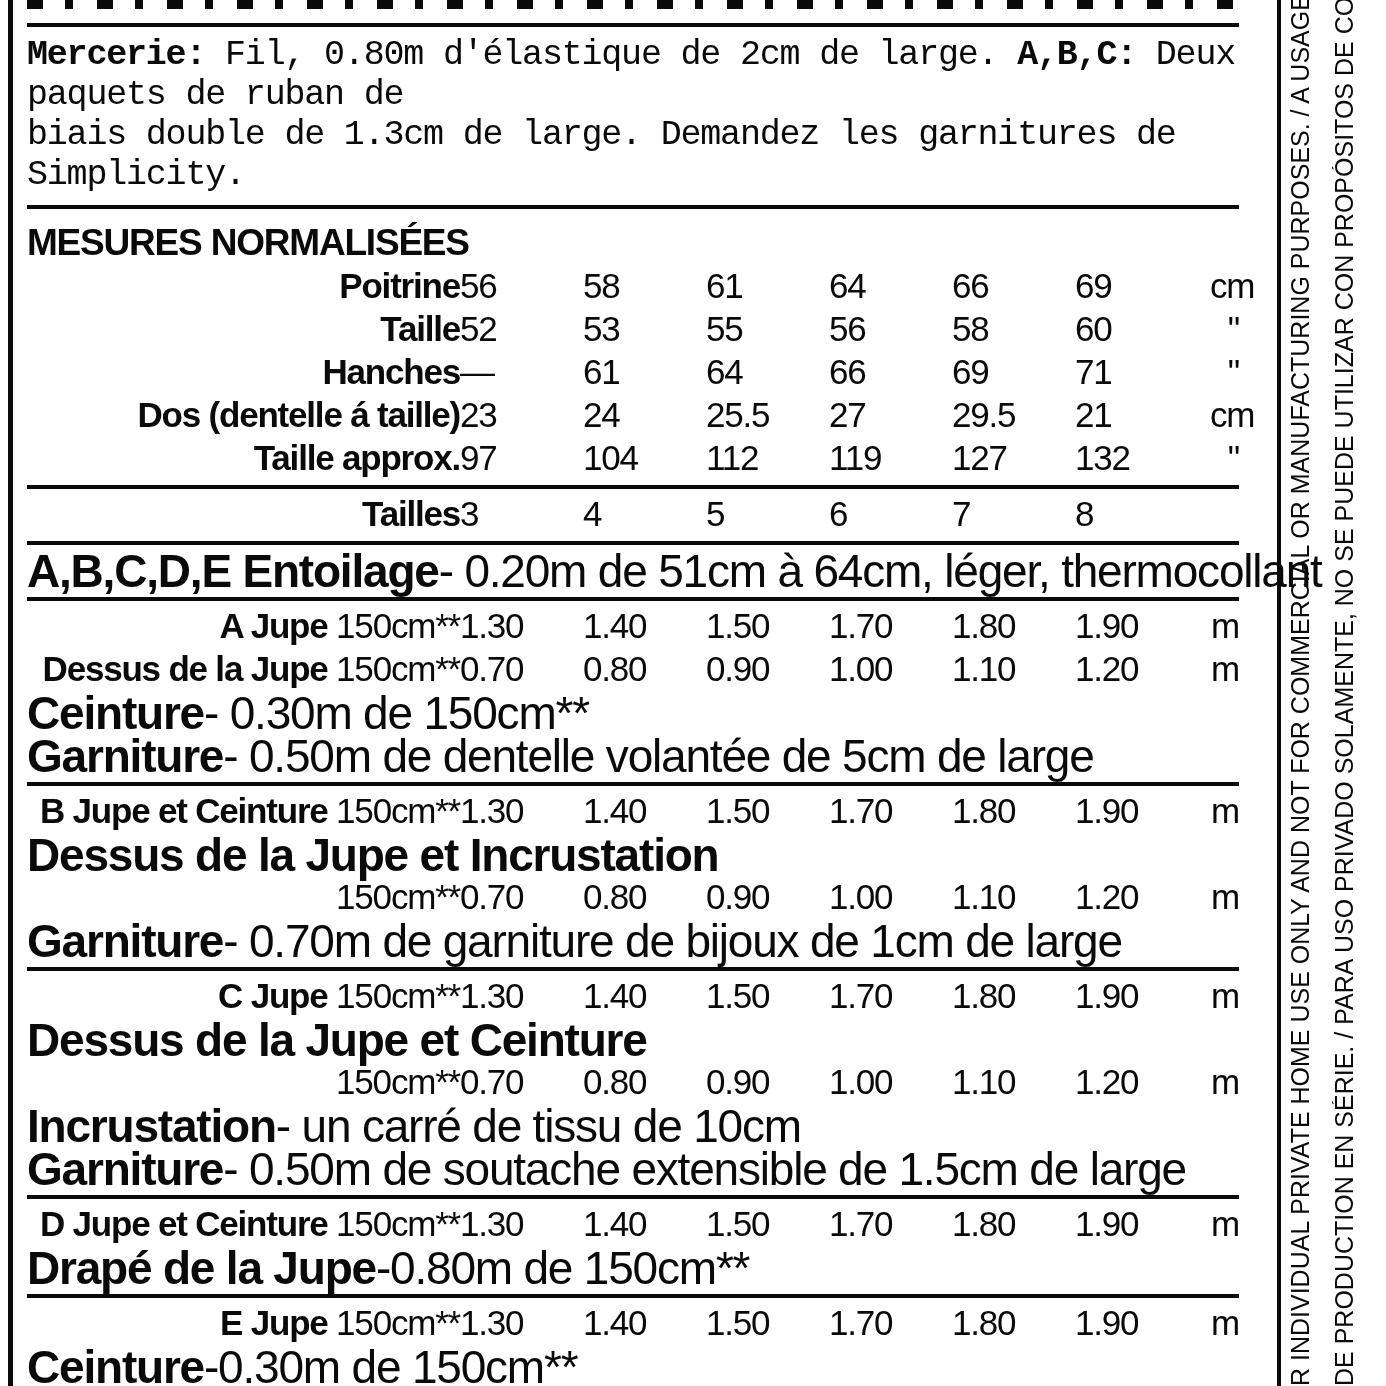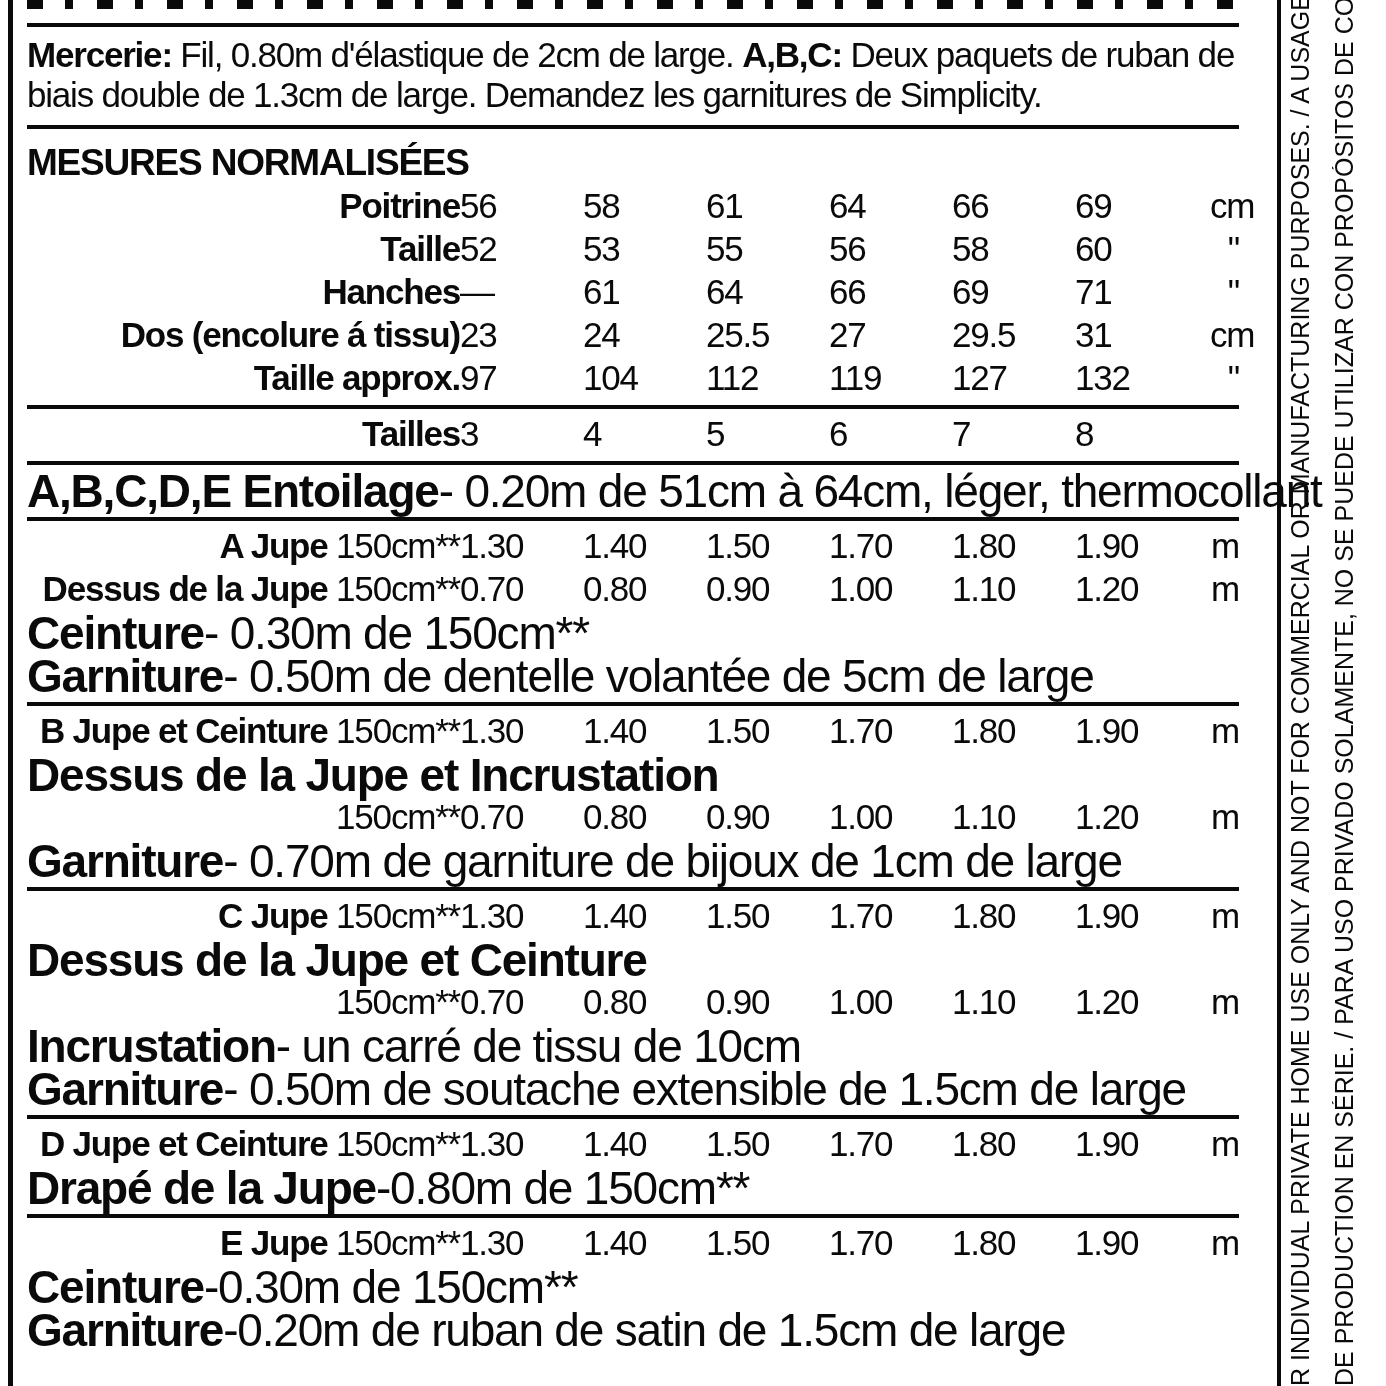--- a/index.html
+++ b/index.html
@@ -8,21 +8,21 @@
     background:#ffffff;color:#0a0a0a;
     font-family:"Liberation Sans","DejaVu Sans",sans-serif;
     font-stretch:condensed;
     letter-spacing:-1.2px;
   }
   .page-border-left{position:absolute;left:8px;top:0;width:5px;height:1386px;background:#0a0a0a;}
   .margin-divider{position:absolute;left:1277px;top:0;width:4px;height:1386px;background:#0a0a0a;}
   .content{position:absolute;left:27px;top:0;width:1212px;}
   .rule{height:4px;background:#0a0a0a;border:0;margin:0;}
   .frag{height:9px;margin:0 0 14px 0;background:repeating-linear-gradient(90deg,#0a0a0a 0 16px,transparent 16px 38px,#0a0a0a 38px 46px,transparent 46px 70px);}
-  .para{font-size:35px;line-height:40px;padding:8px 0 10px 0;}
+  .para{font-size:35px;line-height:40px;padding:8px 0 10px 0;font-family:Liberation Mono, monospace;}
   .b{font-weight:bold;}
   .section{padding:5px 0 4px 0;}
   .row{display:grid;grid-template-columns:433px repeat(6,123px) minmax(0,1fr);align-items:baseline;height:43px;font-size:35px;}
   .row .label{white-space:nowrap;overflow:visible;text-align:right;}
   .row .val{text-align:left;white-space:nowrap;}
   .row .unit{text-align:right;white-space:nowrap;padding-left:12px;}
   .textrow{font-size:46px;line-height:43px;white-space:nowrap;}
   .table-title{font-size:37px;font-weight:bold;line-height:46px;padding-top:6px;}
   .vtext{
     position:absolute;top:0;height:1386px;overflow:hidden;
@@ -77,27 +77,27 @@
       <span class="label b">Hanches</span>
       <span class="val">—</span>
       <span class="val">61</span>
       <span class="val">64</span>
       <span class="val">66</span>
       <span class="val">69</span>
       <span class="val">71</span>
       <span class="unit">"</span>
     </div>
     <div class="row">
-      <span class="label b">Dos (encolure á tissu)</span>
+      <span class="label b">Dos (dentelle á taille)</span>
       <span class="val">23</span>
       <span class="val">24</span>
       <span class="val">25.5</span>
       <span class="val">27</span>
       <span class="val">29.5</span>
-      <span class="val">31</span>
+      <span class="val">21</span>
       <span class="unit">cm</span>
     </div>
     <div class="row">
       <span class="label b">Taille approx.</span>
       <span class="val">97</span>
       <span class="val">104</span>
       <span class="val">112</span>
       <span class="val">119</span>
       <span class="val">127</span>
       <span class="val">132</span>

